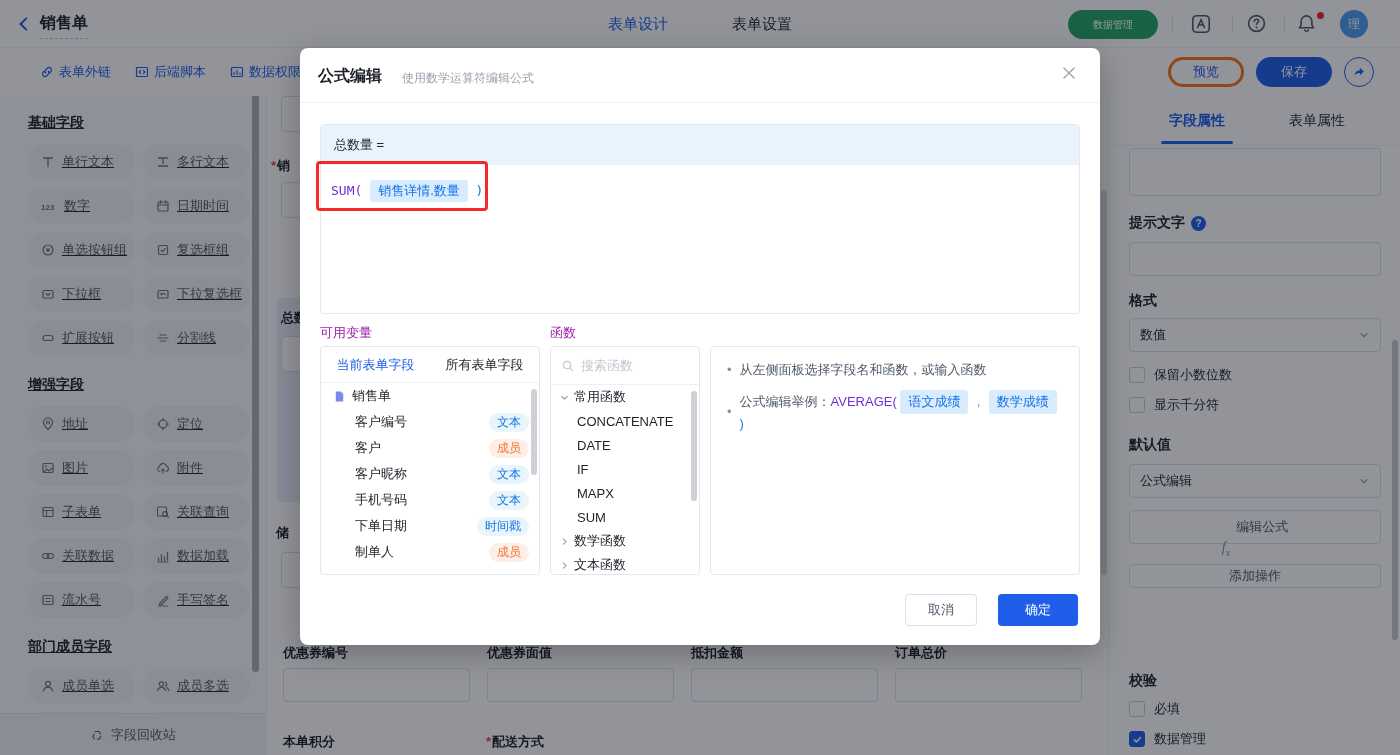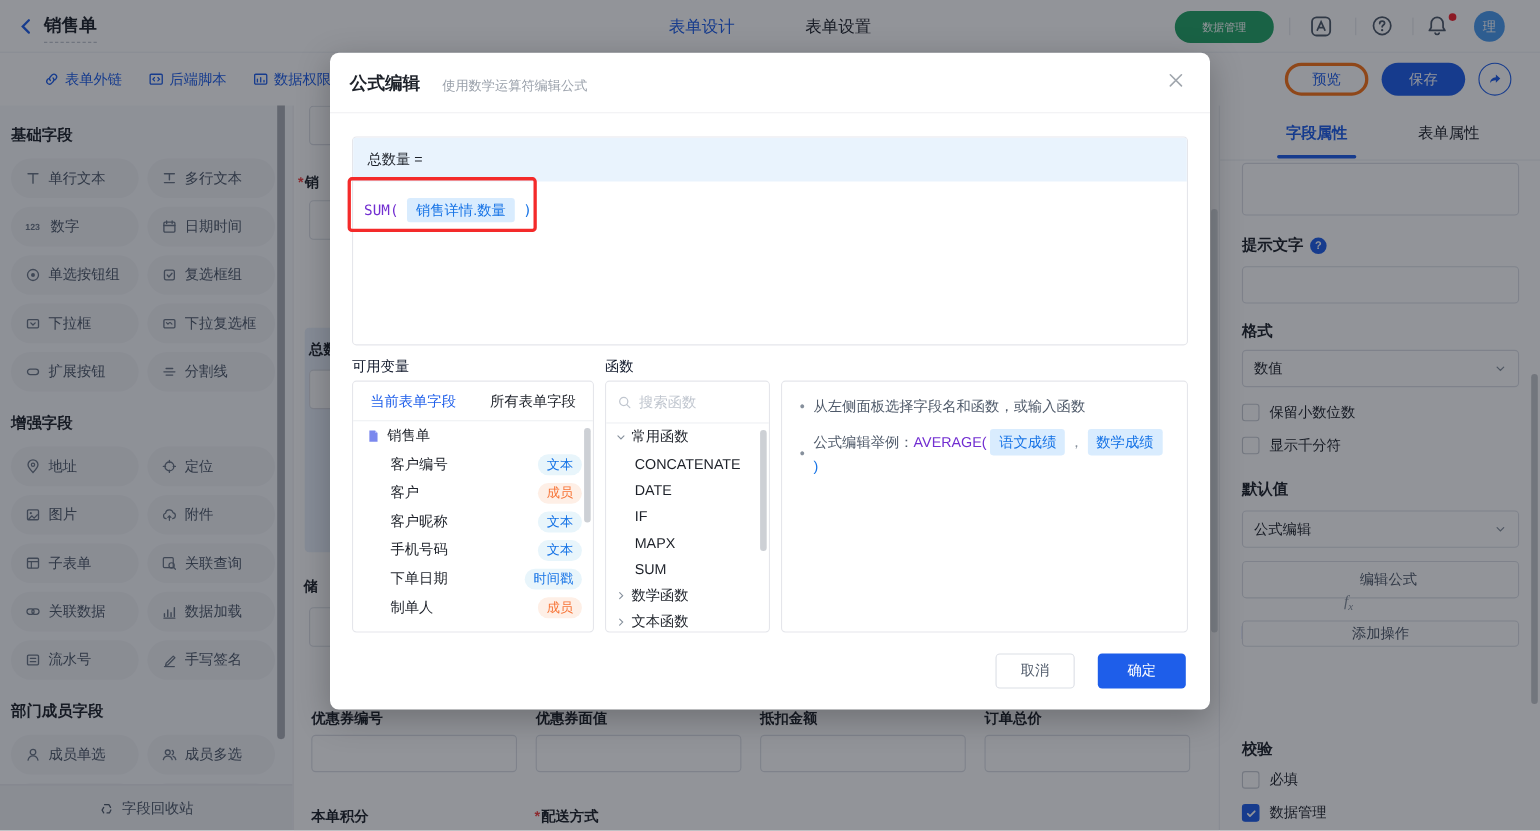--- a/index.html
+++ b/index.html
@@ -22,21 +22,21 @@
 
   
   .subbar { position:absolute; left:0; top:48px; width:1400px; height:48px; background:#fff; z-index:2; }
   .sub-link { position:absolute; top:15px; color:#1e5eea; font-size:13px; display:flex; align-items:center; gap:5px; cursor:pointer; }
   .btn-preview { position:absolute; left:1168px; top:9px; width:76px; height:30px; border:3px solid #f97316; color:#1e5eea; background:#fff; border-radius:16px; font-size:13px; display:flex; align-items:center; justify-content:center; }
   .btn-save { position:absolute; left:1256px; top:9px; width:76px; height:30px; background:#1e5eea; color:#fff; border-radius:16px; font-size:13px; display:flex; align-items:center; justify-content:center; }
   .btn-share { position:absolute; left:1344px; top:9px; width:30px; height:30px; border:1px solid #1e5eea; border-radius:50%; color:#1e5eea; display:flex; align-items:center; justify-content:center; background:#fff; }
 
   
   .sidebar { position:absolute; left:0; top:96px; width:267px; bottom:0; background:#f8f9fb; border-right:1px solid #eef0f3; z-index:2; overflow:hidden; }
-  .sb-inner { padding:18px 16px 0 10px; }
+  .sb-inner { padding:18px 16px 0 28px;text-decoration:underline; }
   .sb-head { font-size:14px; font-weight:700; margin-bottom:12px; }
   .sb-grid { display:grid; grid-template-columns:1fr 1fr; gap:8px; margin-bottom:20px; }
   .sb-item { height:36px; background:#f0f2f5; border-radius:18px; display:flex; align-items:center; padding-left:13px; gap:7px; color:#4e5969; font-size:13px; cursor:pointer; }
   .sb-item .icn { color:#6b7685; }
   .sb-scroll { position:absolute; right:7px; top:-4px; width:7px; height:580px; border-radius:4px; background:#a9adb4; }
   .sb-foot { position:absolute; left:0; bottom:0; width:100%; height:42px; background:#f0f2f5; border-top:1px solid #e5e6eb; display:flex; align-items:center; justify-content:center; gap:7px; color:#4e5969; font-size:13px; cursor:pointer; }
 
   
   .canvas { position:absolute; left:267px; top:96px; width:841px; bottom:0; background:#fff; z-index:1; overflow:hidden; }
   .fld-label { font-size:13px; font-weight:700; color:#1d2129; position:absolute; white-space:nowrap; }
@@ -70,21 +70,21 @@
   .m-title { position:absolute; left:18px; top:18px; font-size:16px; font-weight:700; }
   .m-sub { position:absolute; left:102px; top:22px; font-size:12px; color:#9aa1ab; }
   .m-close { position:absolute; right:22px; top:16px; color:#a0a6ad; cursor:pointer; }
   .f-box { position:absolute; left:20px; top:76px; width:760px; height:190px; border:1px solid #e5e6eb; border-radius:4px; overflow:hidden; }
   .f-strip { height:40px; background:#e9f3fd; display:flex; align-items:center; padding-left:13px; font-size:13px; color:#1d2129; }
   .f-body { padding:15px 10px; font-family:"DejaVu Sans Mono",monospace; font-size:13px; }
   .tok { display:inline-block; background:#d9ecfe; color:#1673e6; border-radius:3px; padding:2px 8px; font-family:"Liberation Sans","DejaVu Sans",sans-serif; }
   .fn-purple { color:#722ed1; }
   .paren-blue { color:#1673e6; }
   .red-anno { position:absolute; left:16px; top:113px; width:172px; height:50px; border:3px solid #f42a2a; border-radius:4px; pointer-events:none; z-index:5; }
-  .m-lbl { position:absolute; top:276px; font-size:13px; color:#0f172a; }
+  .m-lbl { position:absolute; top:276px; font-size:13px; color:#a21caf; }
   .panel { position:absolute; top:298px; height:229px; border:1px solid #e5e6eb; border-radius:4px; background:#fff; overflow:hidden; }
   .v-tabs { height:36px; border-bottom:1px solid #eef0f3; display:flex; }
   .v-tab { flex:1; display:flex; align-items:center; justify-content:center; font-size:13px; color:#1d2129; cursor:pointer; }
   .v-tab.active { color:#1e5eea; }
   .v-row { height:26px; display:flex; align-items:center; padding:0 10px 0 12px; gap:6px; cursor:pointer; }
   .v-row.child { padding-left:34px; }
   .v-name { flex:1; font-size:13px; }
   .badge { font-size:12px; padding:1px 8px; border-radius:10px; }
   .b-blue { color:#1673e6; background:#e8f5fb; }
   .b-orange { color:#f77234; background:#feefe6; }

